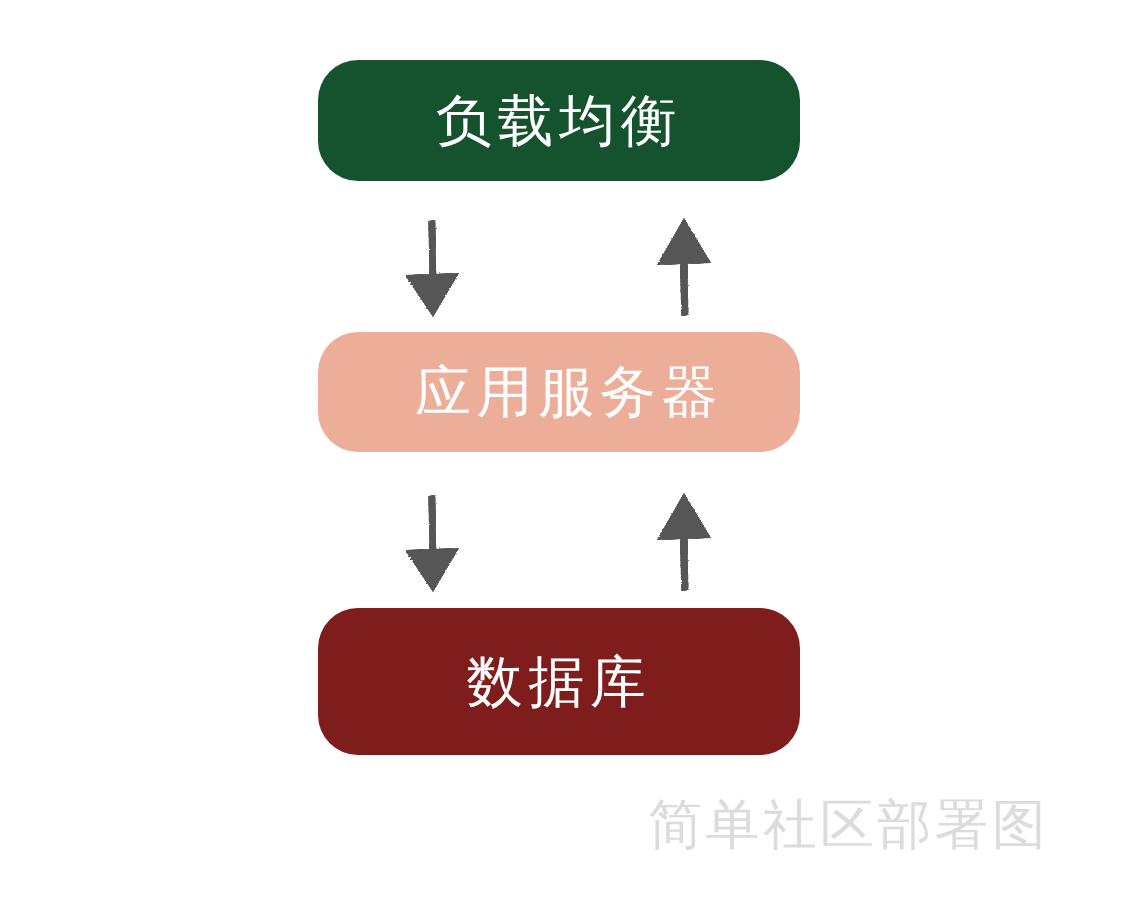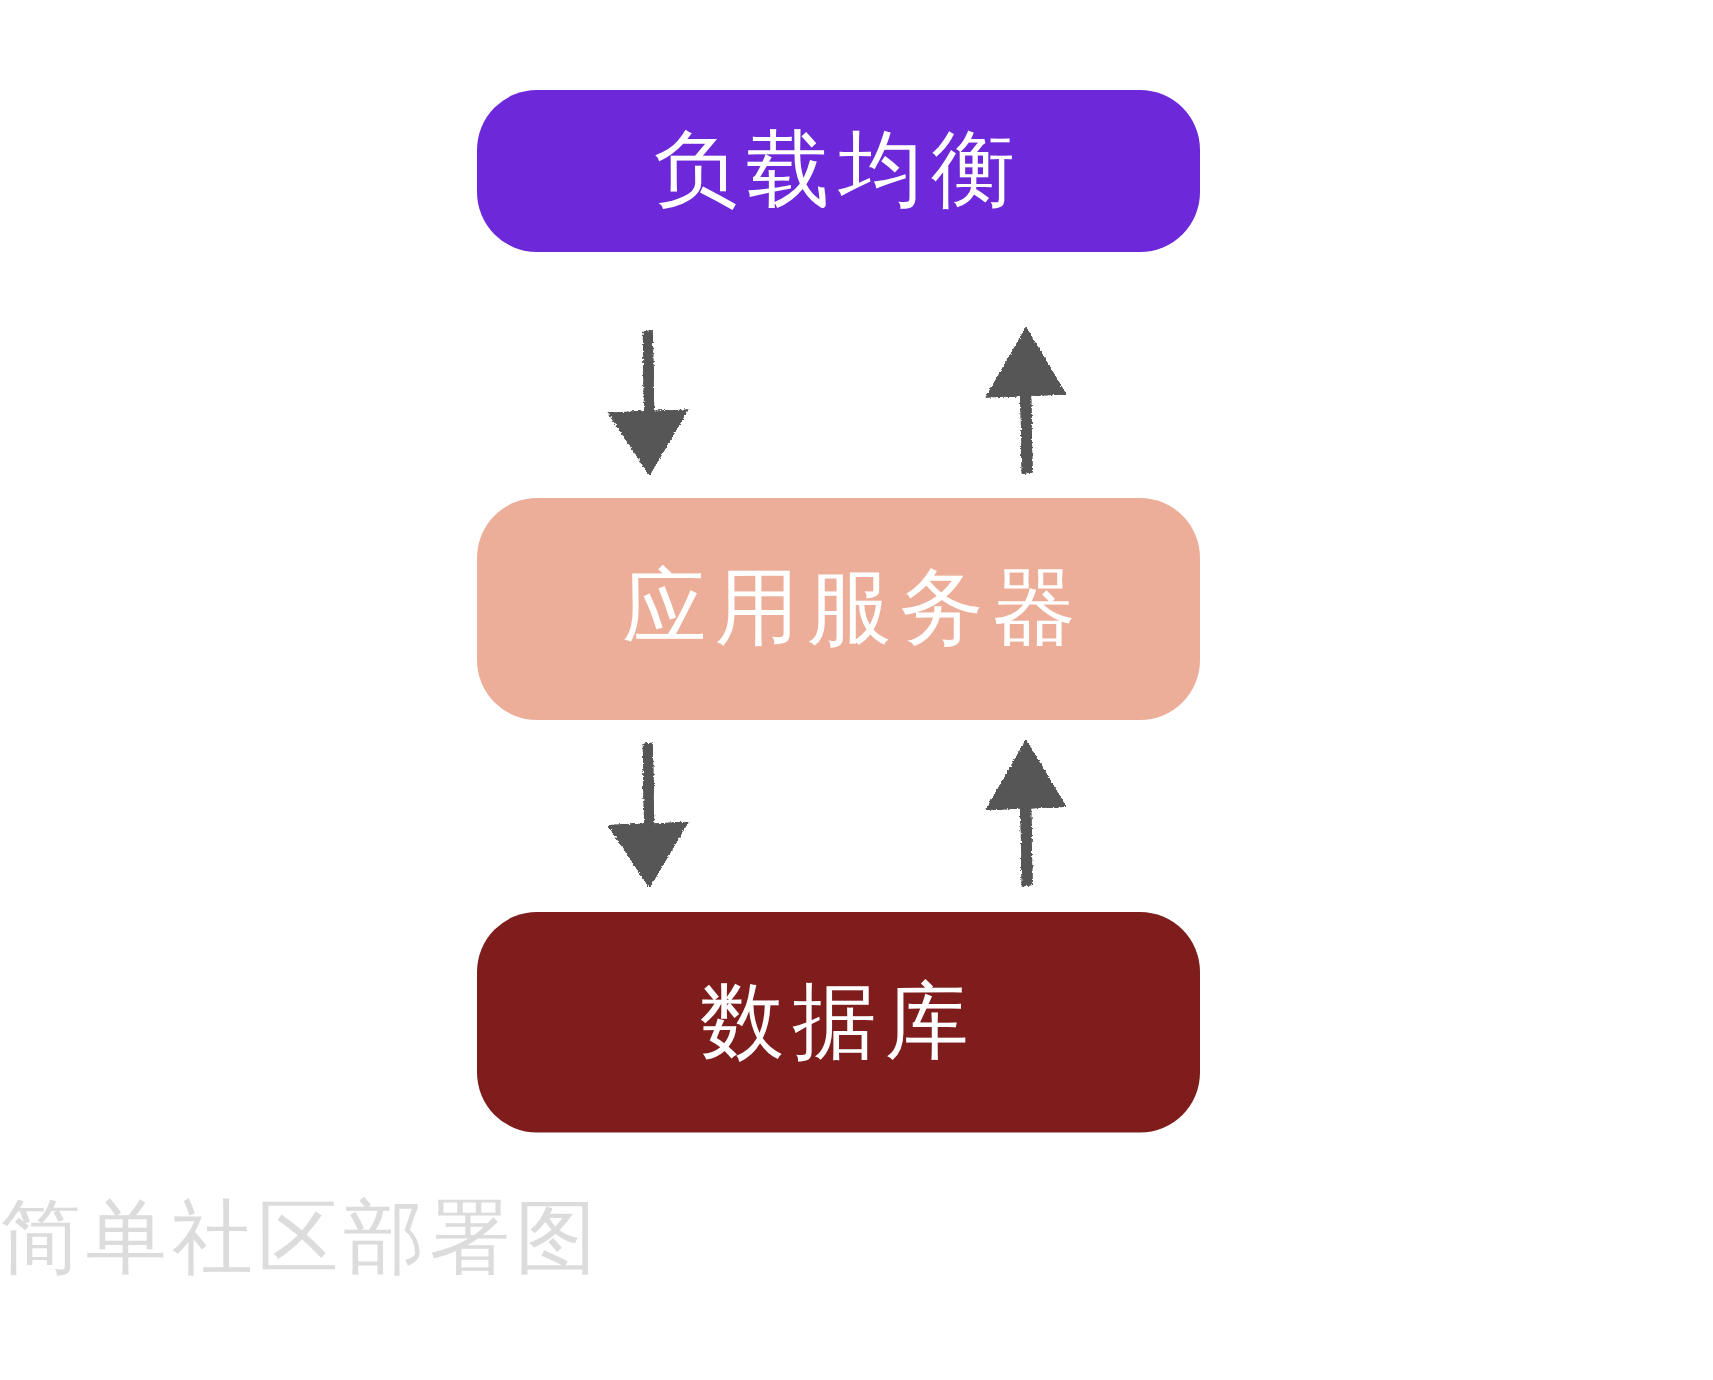--- a/index.html
+++ b/index.html
@@ -70,39 +70,39 @@
     width: 70px;
     cursor: default;
   }
 
   
   #caption {
     position: absolute;
     left: 0;
     top: 795px;
     width: 1049px;
-    text-align: left;
+    text-align: right;
     color: #dcdcdc;
     font-size: 54px;
     letter-spacing: 0.06em;
     line-height: 1.1;
     font-family: "DejaVu Sans", "Liberation Sans", sans-serif;
     user-select: none;
   }
 </style>
 </head>
 <body>
 
 <div id="canvas" style="background: rgb(255, 255, 255);">
 
-  <div class="node" id="node-lb" style="background: #6d28d9; left: 318px; top: 60px; width: 482px; height: 108px;">
+  <div class="node" id="node-lb" style="background: #14532d; left: 318px; top: 60px; width: 482px; height: 121px;">
     <span class="node-label" style="color: rgb(255, 255, 255);">负载均衡</span>
   </div>
 
-  <div class="node" id="node-app" style="background: rgb(237, 174, 153); left: 318px; top: 332px; width: 482px; height: 148px; padding-left: 20px;">
+  <div class="node" id="node-app" style="background: rgb(237, 174, 153); left: 318px; top: 332px; width: 482px; height: 120px; padding-left: 20px;">
     <span class="node-label" style="color: rgb(255, 255, 255);">应用服务器</span>
   </div>
 
   <div class="node" id="node-db" style="background: #7f1d1d; left: 318px; top: 608px; width: 482px; height: 147px;">
     <span class="node-label" style="color: rgb(255, 255, 255);">数据库</span>
   </div>
 
   <div class="edge-layer">
     <svg width="1142" height="920" viewBox="0 0 1142 920" xmlns="http://www.w3.org/2000/svg">
       <defs>

